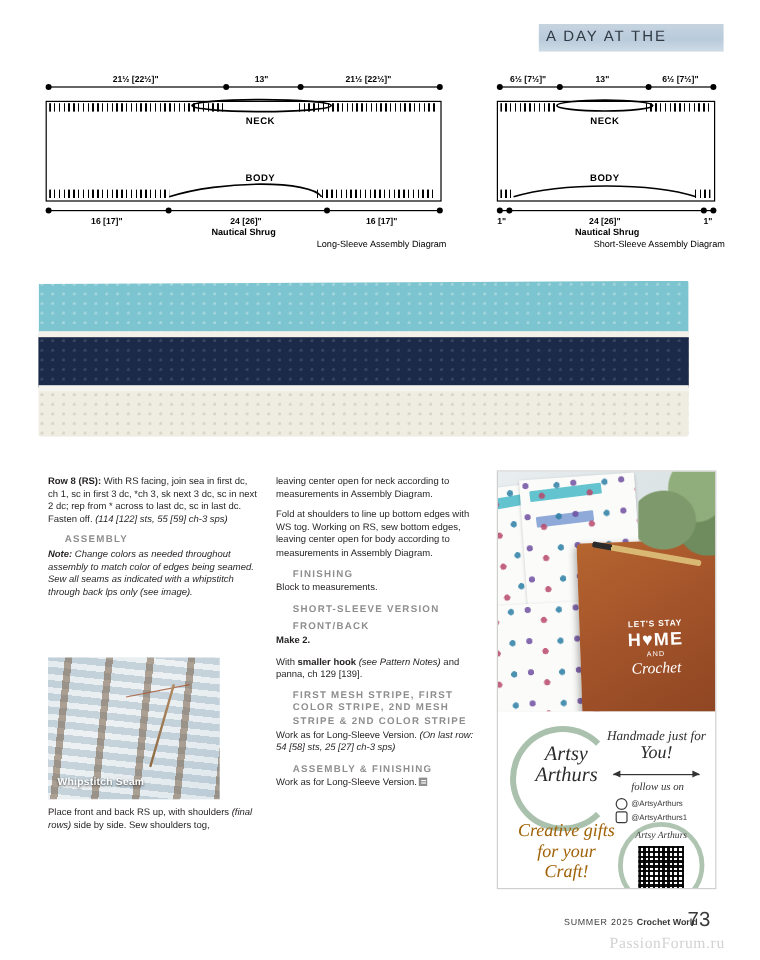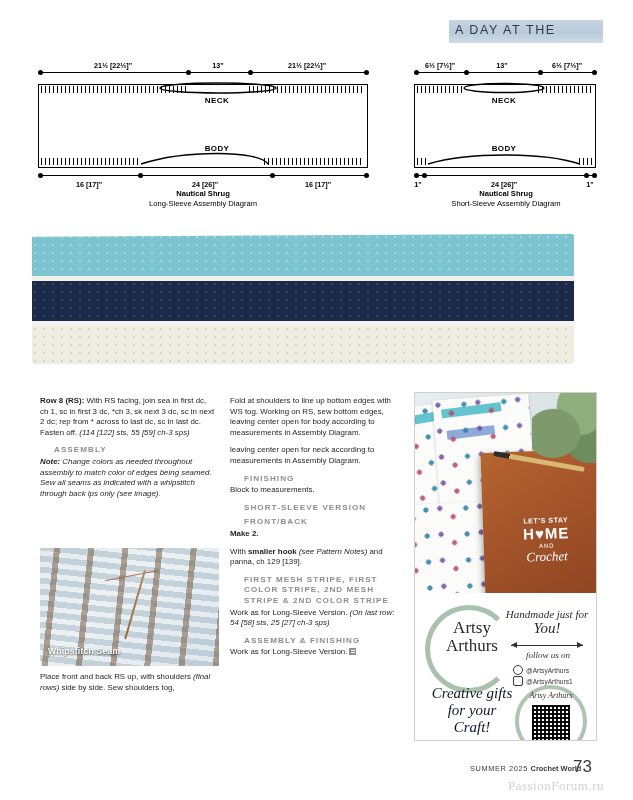--- a/index.html
+++ b/index.html
@@ -40,21 +40,21 @@
   .dimlabel{position:absolute;font-size:7.2px;font-weight:bold;color:#000;
     text-align:center;white-space:nowrap;font-family:"Liberation Sans",sans-serif;}
   .box{position:absolute;border:1.6px solid #000;background:#fff;}
   .hatch{position:absolute;height:7px;overflow:hidden;
     background-image:repeating-linear-gradient(to right, #000 0 1.2px, transparent 1.2px 4px);}
   .hatch.bottom{background-image:repeating-linear-gradient(to right, #000 0 1.2px, transparent 1.2px 4px);}
   .lbl-inner{position:absolute;font-size:8px;font-weight:bold;letter-spacing:.4px;color:#000;
     text-align:center;font-family:"Liberation Sans",sans-serif;}
   .dg-caption{position:absolute;text-align:center;width:100%;font-size:7.6px;color:#000;line-height:10px;}
   .dg-caption .t1{font-weight:bold;display:block;}
-  .dg-caption .t2{display:block;}
+  .dg-caption .t2{display:block;text-align:right;}
   .curve{position:absolute;}
 
   
   .photo-strip{
     position:absolute;left:32px;top:228px;width:542px;height:138px;
   }
   .ps-layer{position:absolute;left:0;width:100%;}
   .ps-sea{top:6px;height:44px;background:#7cc4cf;
     background-image:radial-gradient(circle at 3px 3px, rgba(255,255,255,.30) 1.1px, transparent 1.4px);
     background-size:9px 8px;border-radius:2px 2px 0 0;}
@@ -75,21 +75,21 @@
   .col2{left:230px;top:396px;width:174px;}
   .hd{
     font-size:8.1px;font-weight:bold;letter-spacing:1.05px;color:#8e8e8e;
     margin:0 0 1px 14px;text-transform:uppercase;
   }
   b{font-weight:bold;}
   i,em{font-style:italic;}
 
   
   .ws-photo{
-    position:absolute;left:40px;top:548px;width:179px;height:118px;
+    position:absolute;left:40px;top:548px;width:143px;height:118px;
     background:
       repeating-linear-gradient(96deg, rgba(120,95,70,.0) 0 14px, rgba(120,95,70,.55) 14px 20px, rgba(120,95,70,0) 20px 34px),
       repeating-linear-gradient(6deg, rgba(255,255,255,.55) 0 5px, rgba(190,205,215,.65) 5px 11px),
       linear-gradient(140deg,#c3d2da 0%,#d7e0e4 40%,#b9cbd6 100%);
     overflow:hidden;
   }
   .ws-needle{
     position:absolute;left:104px;top:22px;width:2px;height:72px;
     background:linear-gradient(180deg,#b08a62,#8e6b46);
     transform:rotate(16deg);transform-origin:top center;border-radius:1px;
@@ -153,21 +153,21 @@
   .ad-logo{
     position:absolute;left:0;top:200px;width:181px;height:147px;background:#fff;
   }
   .wreath{
     position:absolute;left:10px;top:12px;width:78px;height:78px;
     border:5px solid #9bb79f;border-radius:50%;opacity:.85;
     border-right-color:transparent;
   }
   .brand{
     position:absolute;left:20px;top:26px;width:74px;text-align:center;
-    font-family:"Liberation Serif",serif;
+    font-family:"Liberation Serif",serif;font-style:italic;
     color:#2b2b2b;line-height:18px;
   }
   .brand .b1{font-size:17px;display:block;}
   .brand .b2{font-size:17px;display:block;}
   .tag{
     position:absolute;left:88px;top:16px;width:88px;text-align:center;
     font-family:"Liberation Serif",serif;font-style:italic;color:#2b2b2b;
   }
   .tag .t1{font-size:11px;display:block;line-height:11px;}
   .tag .t2{font-size:15px;display:block;line-height:16px;}
@@ -180,21 +180,21 @@
     position:absolute;left:100px;top:57px;width:66px;text-align:center;
     font-family:"Liberation Serif",serif;font-style:italic;font-size:9px;color:#333;
   }
   .soc{position:absolute;font-size:6.6px;color:#3a3a3a;display:flex;align-items:center;gap:3px;}
   .soc1{left:98px;top:72px;}
   .soc2{left:98px;top:83px;}
   .soc-ico{width:8px;height:8px;border:1px solid #3a3a3a;border-radius:50%;display:inline-block;}
   .soc-ico.sq{border-radius:2px;}
   .creative{
     position:absolute;left:8px;top:92px;width:98px;text-align:center;
-    font-family:"Liberation Serif",serif;font-style:italic;color:#0f172a;
+    font-family:"Liberation Serif",serif;font-style:italic;color:#a16207;
     font-size:15px;line-height:17px;
   }
   .qr-wrap{
     position:absolute;left:100px;top:92px;width:72px;height:72px;
   }
   .qr-ring{position:absolute;inset:0;border:4px solid #9bb79f;border-radius:50%;opacity:.8;}
   .qr-lbl{position:absolute;left:0;top:6px;width:72px;text-align:center;
     font-family:"Liberation Serif",serif;font-style:italic;font-size:8px;color:#333;}
   .qr{
     position:absolute;left:17px;top:20px;width:38px;height:38px;
@@ -328,22 +328,22 @@
     <div class="ws-thread"></div>
     <div class="ws-needle"></div>
     <div class="ws-cap">Whipstitch Seam</div>
   </div>
 
   <div class="col" style="left:40px;top:672px;width:176px;">
     <p><span>Place front and back RS up, with shoulders </span><i>(final rows)</i><span> side by side. Sew shoulders tog,</span></p>
   </div>
 
   <div class="col col2">
+    <p>leaving center open for neck according to measurements in Assembly Diagram.</p>
     <p>Fold at shoulders to line up bottom edges with WS tog. Working on RS, sew bottom edges, leaving center open for body according to measurements in Assembly Diagram.</p>
-    <p>leaving center open for neck according to measurements in Assembly Diagram.</p>
     <div class="hd">FINISHING</div>
     <p>Block to measurements.</p>
     <div class="hd">SHORT-SLEEVE VERSION</div>
     <div class="hd" style="color:#8e8e8e;margin-top:4px;">FRONT/BACK</div>
     <p style="margin-top:0;"><b>Make 2.</b></p>
     <p><span>With </span><b>smaller hook</b><i> (see Pattern Notes)</i><span> and panna, ch 129 [139].</span></p>
     <div class="hd">FIRST MESH STRIPE, FIRST COLOR STRIPE, 2ND MESH STRIPE &amp; 2ND COLOR STRIPE</div>
     <p><span>Work as for Long-Sleeve Version. </span><i>(On last row: 54 [58] sts, 25 [27] ch-3 sps)</i></p>
     <div class="hd">ASSEMBLY &amp; FINISHING</div>
     <p><span>Work as for Long-Sleeve Version.</span><span class="endmark"></span></p>

